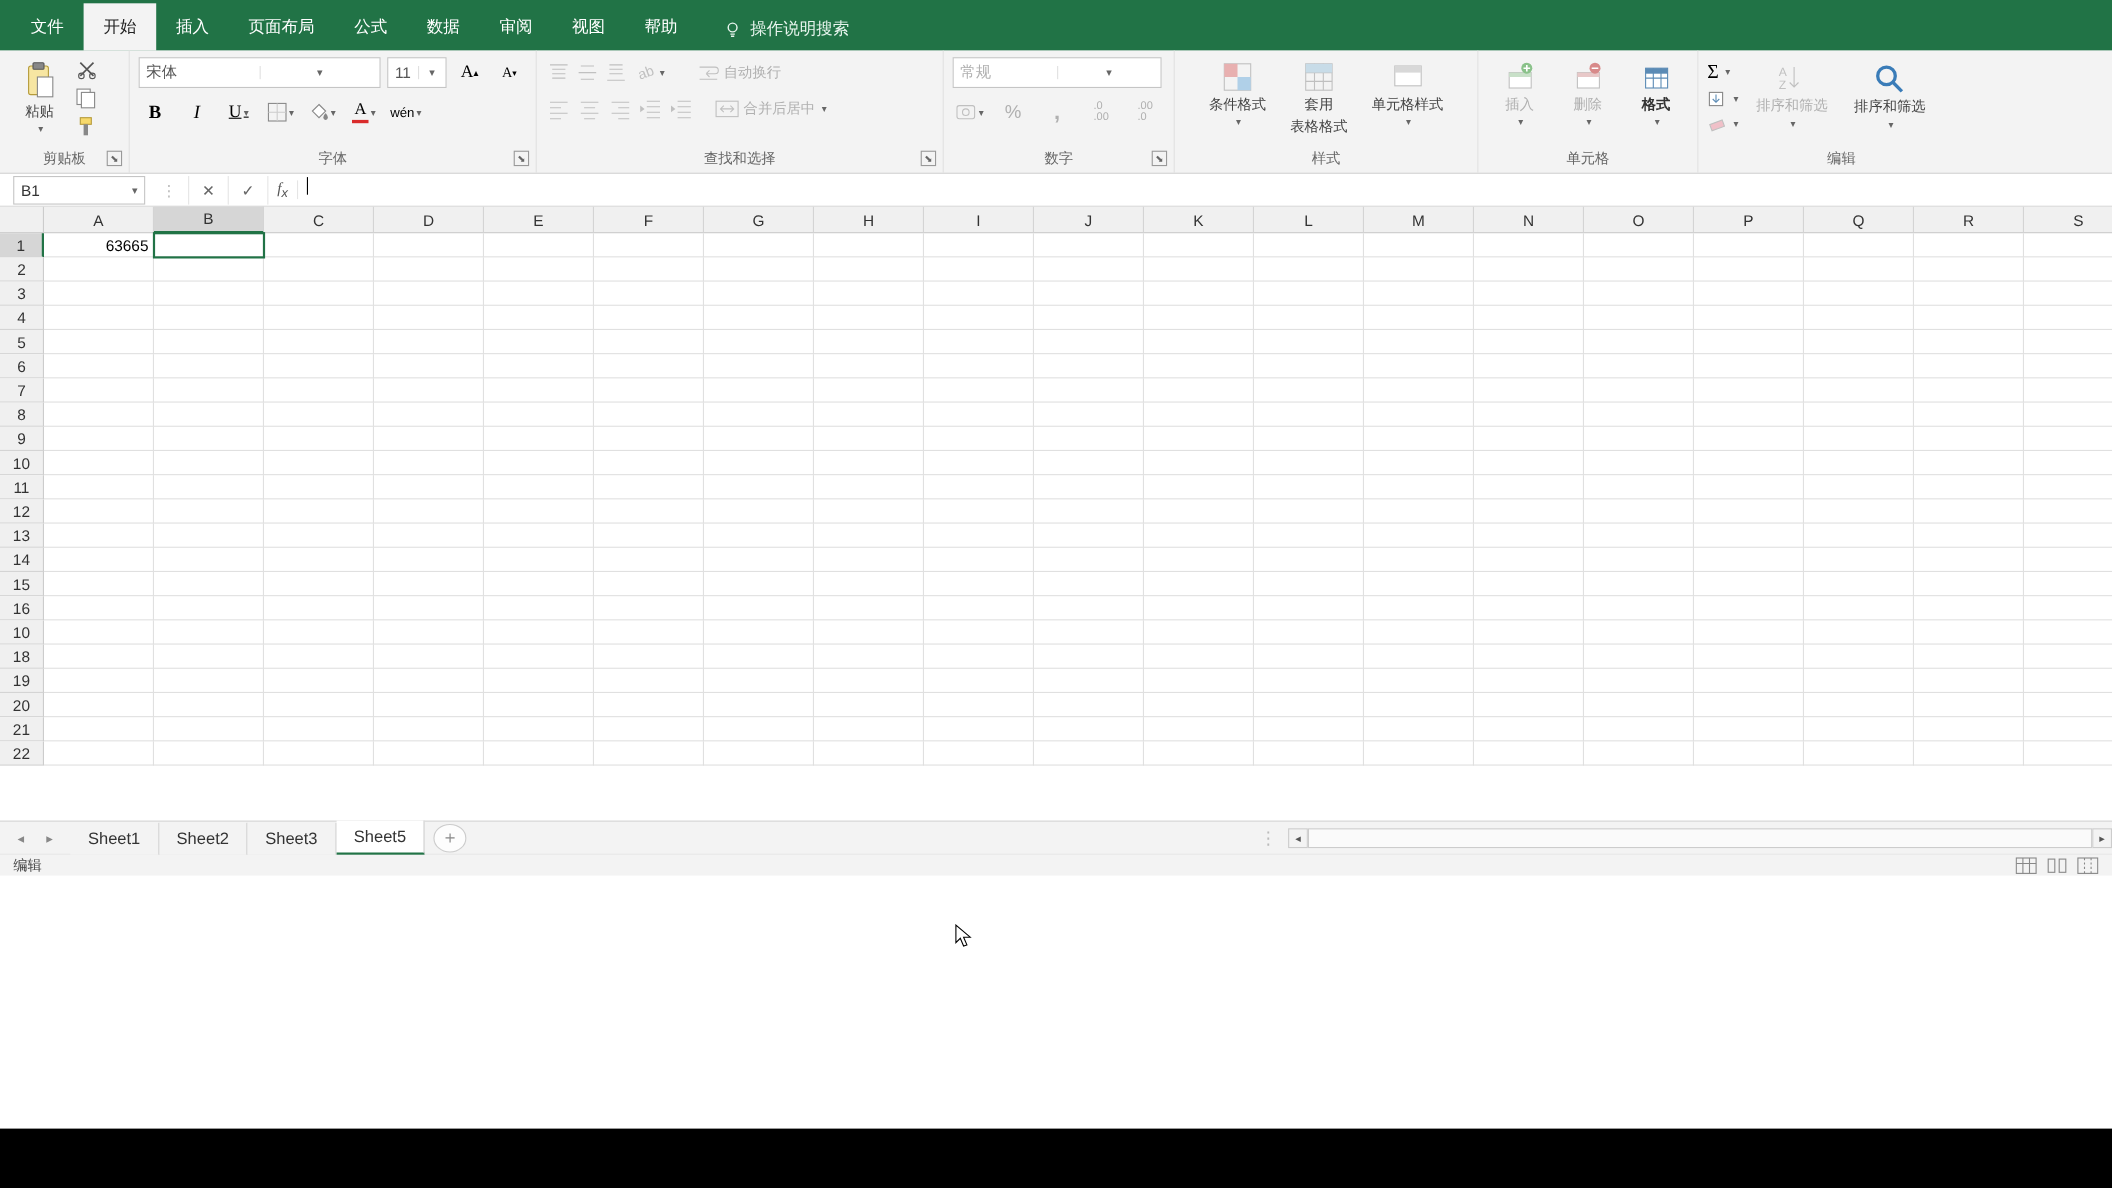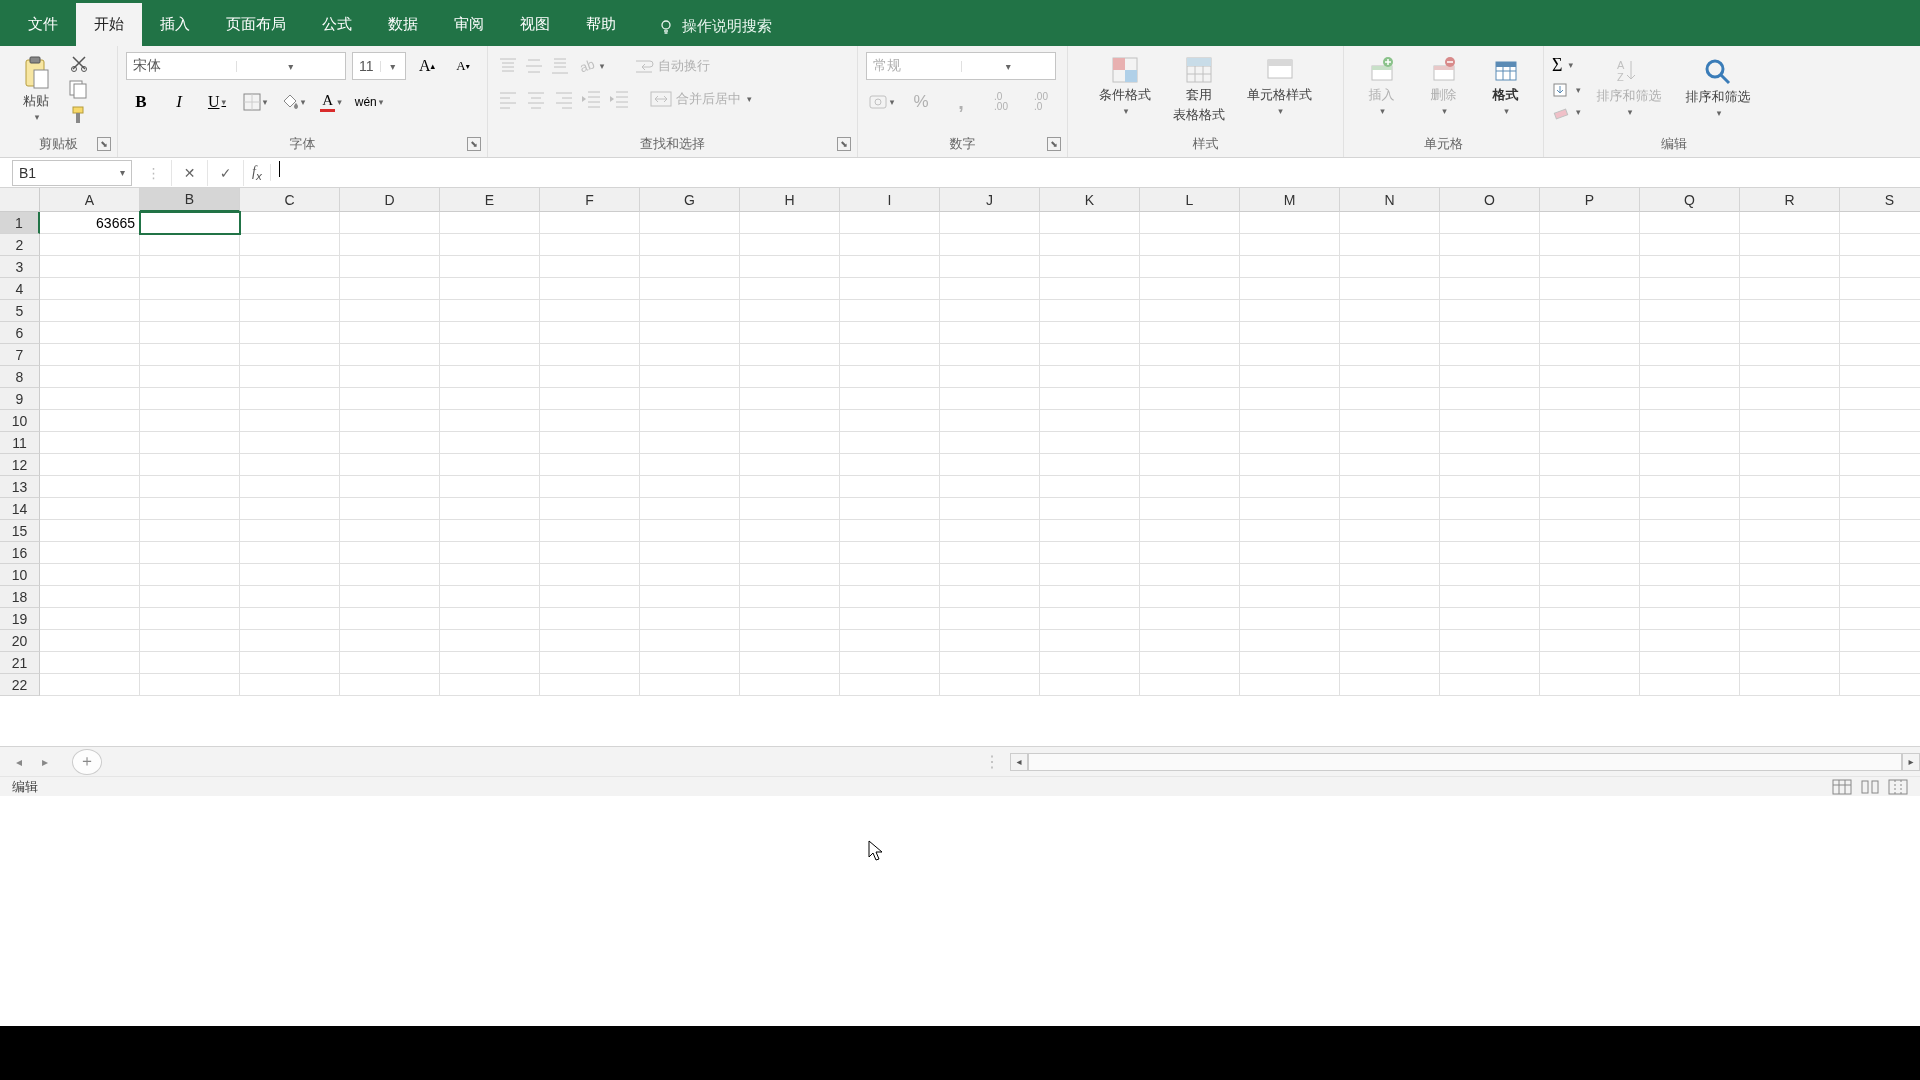--- a/index.html
+++ b/index.html
@@ -887,20 +887,26 @@
         <div class="cell" style="width: 100px;"></div>
       </div>
     </div>
 </div>
 
 <div class="sheet-row">
   <div class="nav-arrows">
     <div class="nav-arr">◂</div>
     <div class="nav-arr">▸</div>
   </div>
+  <div class="stabs" id="stabs">
+      <div class="stab">Sheet1</div>
+      <div class="stab">Sheet2</div>
+      <div class="stab">Sheet3</div>
+      <div class="stab active">Sheet5</div>
+    </div>
   <div class="add-sheet">＋</div>
   <div style="flex:1"></div>
   <div style="color:#bbb;padding:0 10px">⋮</div>
   <div class="hscroll-larr">◂</div>
   <div class="hscroll-track" style="width:660px"></div>
   <div class="hscroll-rarr">▸</div>
 </div>
 
 <div class="status">
   <span>编辑</span>

